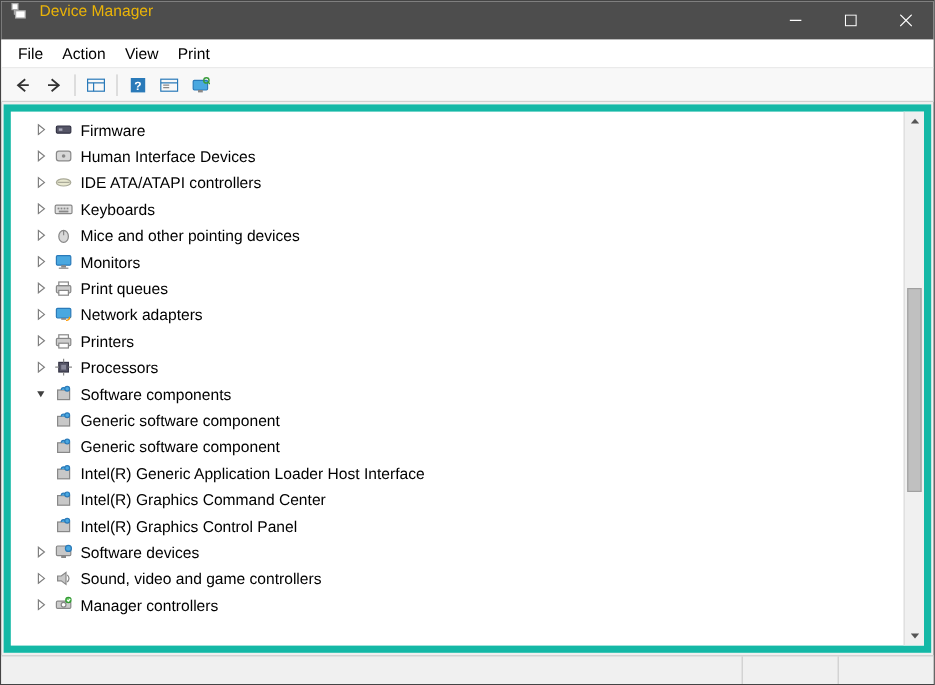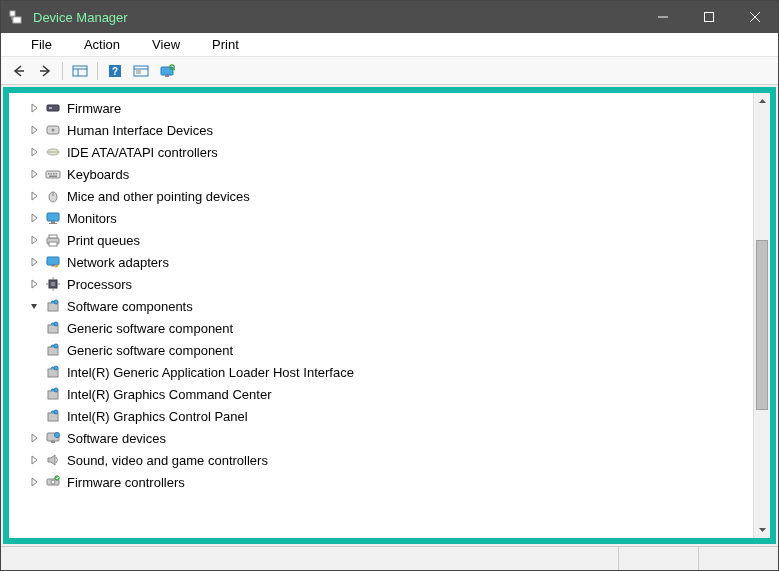--- a/index.html
+++ b/index.html
@@ -1,24 +1,24 @@
 <!DOCTYPE html>
 <html><head>
 <meta charset="utf-8">
 <style>
   * { box-sizing: border-box; }
   html, body { margin: 0; padding: 0; font-family: "Segoe UI", Tahoma, sans-serif; font-size: 12px; }
   body { width: 779px; height: 571px; background: #f0f0f0; display: flex; flex-direction: column; border: 1px solid #444; }
-  .titlebar { height: 32px; background: #4d4d4d; color: #86efac; display: flex; align-items: center; padding: 0 0 0 8px; }
+  .titlebar { height: 32px; background: #4d4d4d; color: #eab308; display: flex; padding: 0 0 0 8px; }
   .titlebar .app-icon { width: 16px; height: 16px; margin-right: 8px; display:flex;align-items:center;justify-content:center; }
   .titlebar .title { flex: 0 0 auto; font-size: 13px; }
   .titlebar .spacer { flex: 1; }
   .titlebar .winbtn { width: 46px; height: 32px; display: flex; align-items: center; justify-content: center; color: #fff; }
   .menubar { height: 24px; background: #fff; display: flex; align-items: center; padding: 0 6px; border-bottom: 1px solid #e5e5e5; font-size: 13px; }
-  .menuitem { padding: 2px 8px; margin-left: 16px; }
+  .menuitem { padding: 2px 8px; }
   .toolbar { height: 28px; background: #f8f8f8; display: flex; align-items: center; padding: 0 6px; gap: 2px; border-bottom: 1px solid #d0d0d0; }
   .toolbtn { width: 24px; height: 22px; display: flex; align-items: center; justify-content: center; border: 1px solid transparent; }
   .toolsep { width: 1px; height: 18px; background: #ccc; margin: 0 3px; }
   .content-wrap { flex: 1; display: flex; background: #fff; border: 6px solid #14b8a6; margin: 2px; position: relative; overflow: hidden; }
   .tree { flex: 1; overflow-y: auto; padding: 4px 0; font-size: 13px; }
   .node { display: flex; align-items: center; height: 22px; padding-left: 18px; white-space: nowrap; }
   .node.child { }
   .expander { width: 14px; height: 14px; display: flex; align-items: center; justify-content: center; color: #555; margin-right: 2px; }
   .device-icon { width: 16px; height: 16px; margin: 0 6px 0 2px; display:flex;align-items:center;justify-content:center; }
   .scroll-track { width: 17px; background: #f0f0f0; border-left: 1px solid #ddd; display:flex;flex-direction:column; }
@@ -236,20 +236,35 @@
         <span>Network adapters</span>
       </div>
       <div class="node">
         <span class="expander">
           <svg width="10" height="10" viewBox="0 0 10 10">
             <path d="M3 1 L8 5 L3 9 Z" fill="none" stroke="#808080" stroke-width="1"></path>
           </svg>
         </span>
         <span class="device-icon">
           <svg width="16" height="16" viewBox="0 0 16 16">
+            <rect x="2" y="6" width="12" height="6" rx="1" fill="#ccc" stroke="#888"></rect>
+            <rect x="4" y="3" width="8" height="3" fill="#fff" stroke="#888"></rect>
+            <rect x="4" y="10" width="8" height="4" fill="#fff" stroke="#888"></rect>
+          </svg>
+        </span>
+        <span>Printers</span>
+      </div>
+      <div class="node">
+        <span class="expander">
+          <svg width="10" height="10" viewBox="0 0 10 10">
+            <path d="M3 1 L8 5 L3 9 Z" fill="none" stroke="#808080" stroke-width="1"></path>
+          </svg>
+        </span>
+        <span class="device-icon">
+          <svg width="16" height="16" viewBox="0 0 16 16">
             <rect x="4" y="4" width="8" height="8" fill="#556" stroke="#334"></rect>
             <rect x="6" y="6" width="4" height="4" fill="#889"></rect>
             <line x1="8" y1="1" x2="8" y2="4" stroke="#888"></line>
             <line x1="8" y1="12" x2="8" y2="15" stroke="#888"></line>
             <line x1="1" y1="8" x2="4" y2="8" stroke="#888"></line>
             <line x1="12" y1="8" x2="15" y2="8" stroke="#888"></line>
           </svg>
         </span>
         <span>Processors</span>
       </div>
@@ -359,21 +374,21 @@
           </svg>
         </span>
         <span class="device-icon">
           <svg width="16" height="16" viewBox="0 0 16 16">
             <rect x="2" y="5" width="12" height="6" rx="1" fill="#ccc" stroke="#888"></rect>
             <circle cx="8" cy="8" r="2" fill="#fff" stroke="#888"></circle>
             <circle cx="12" cy="4" r="2.2" fill="#6c6" stroke="#393"></circle>
             <path d="M11 4 l1 1 l1.5 -2" fill="none" stroke="#fff" stroke-width="1"></path>
           </svg>
         </span>
-        <span>Firmware controllers</span>
+        <span>Manager controllers</span>
       </div>
     </div>
   <div class="scroll-track">
     <div class="scroll-arrow">
         <svg width="9" height="9">
           <path d="M1 6 L4.5 2 L8 6 Z" fill="#555"></path>
         </svg>
       </div>
     <div style="flex:0 0 130px"></div>
     <div class="scroll-thumb" style="flex:0 0 170px"></div>

